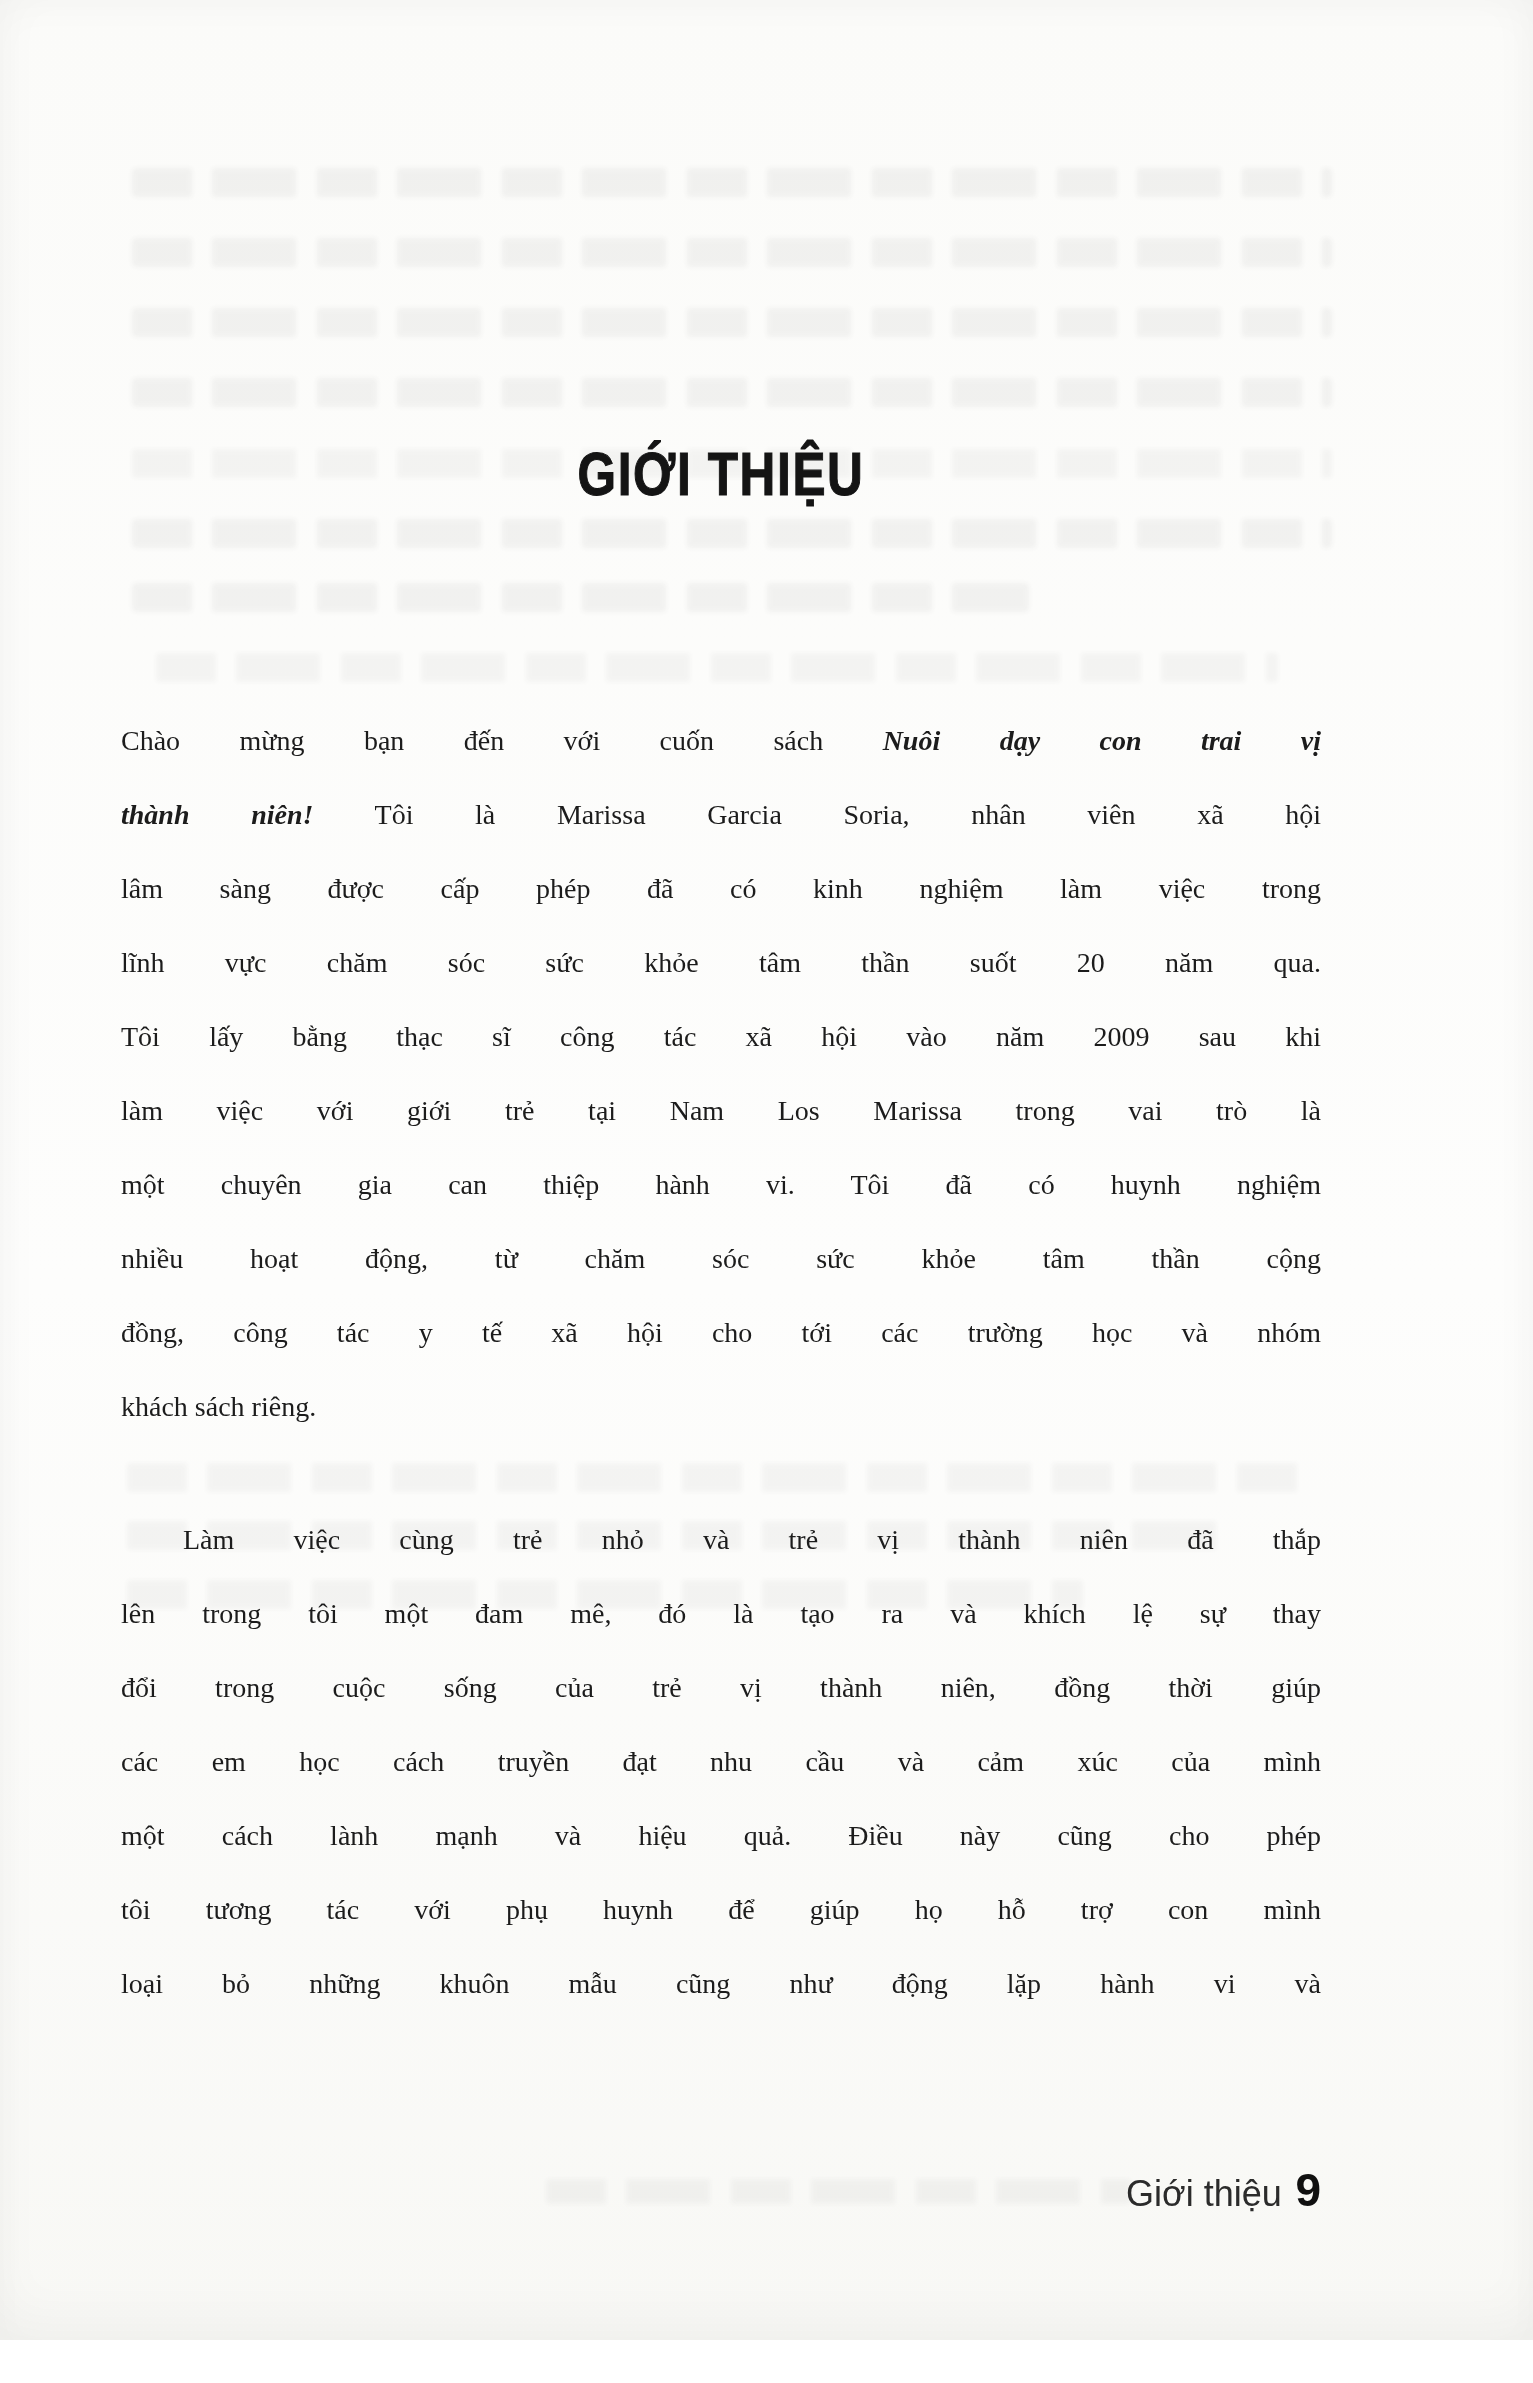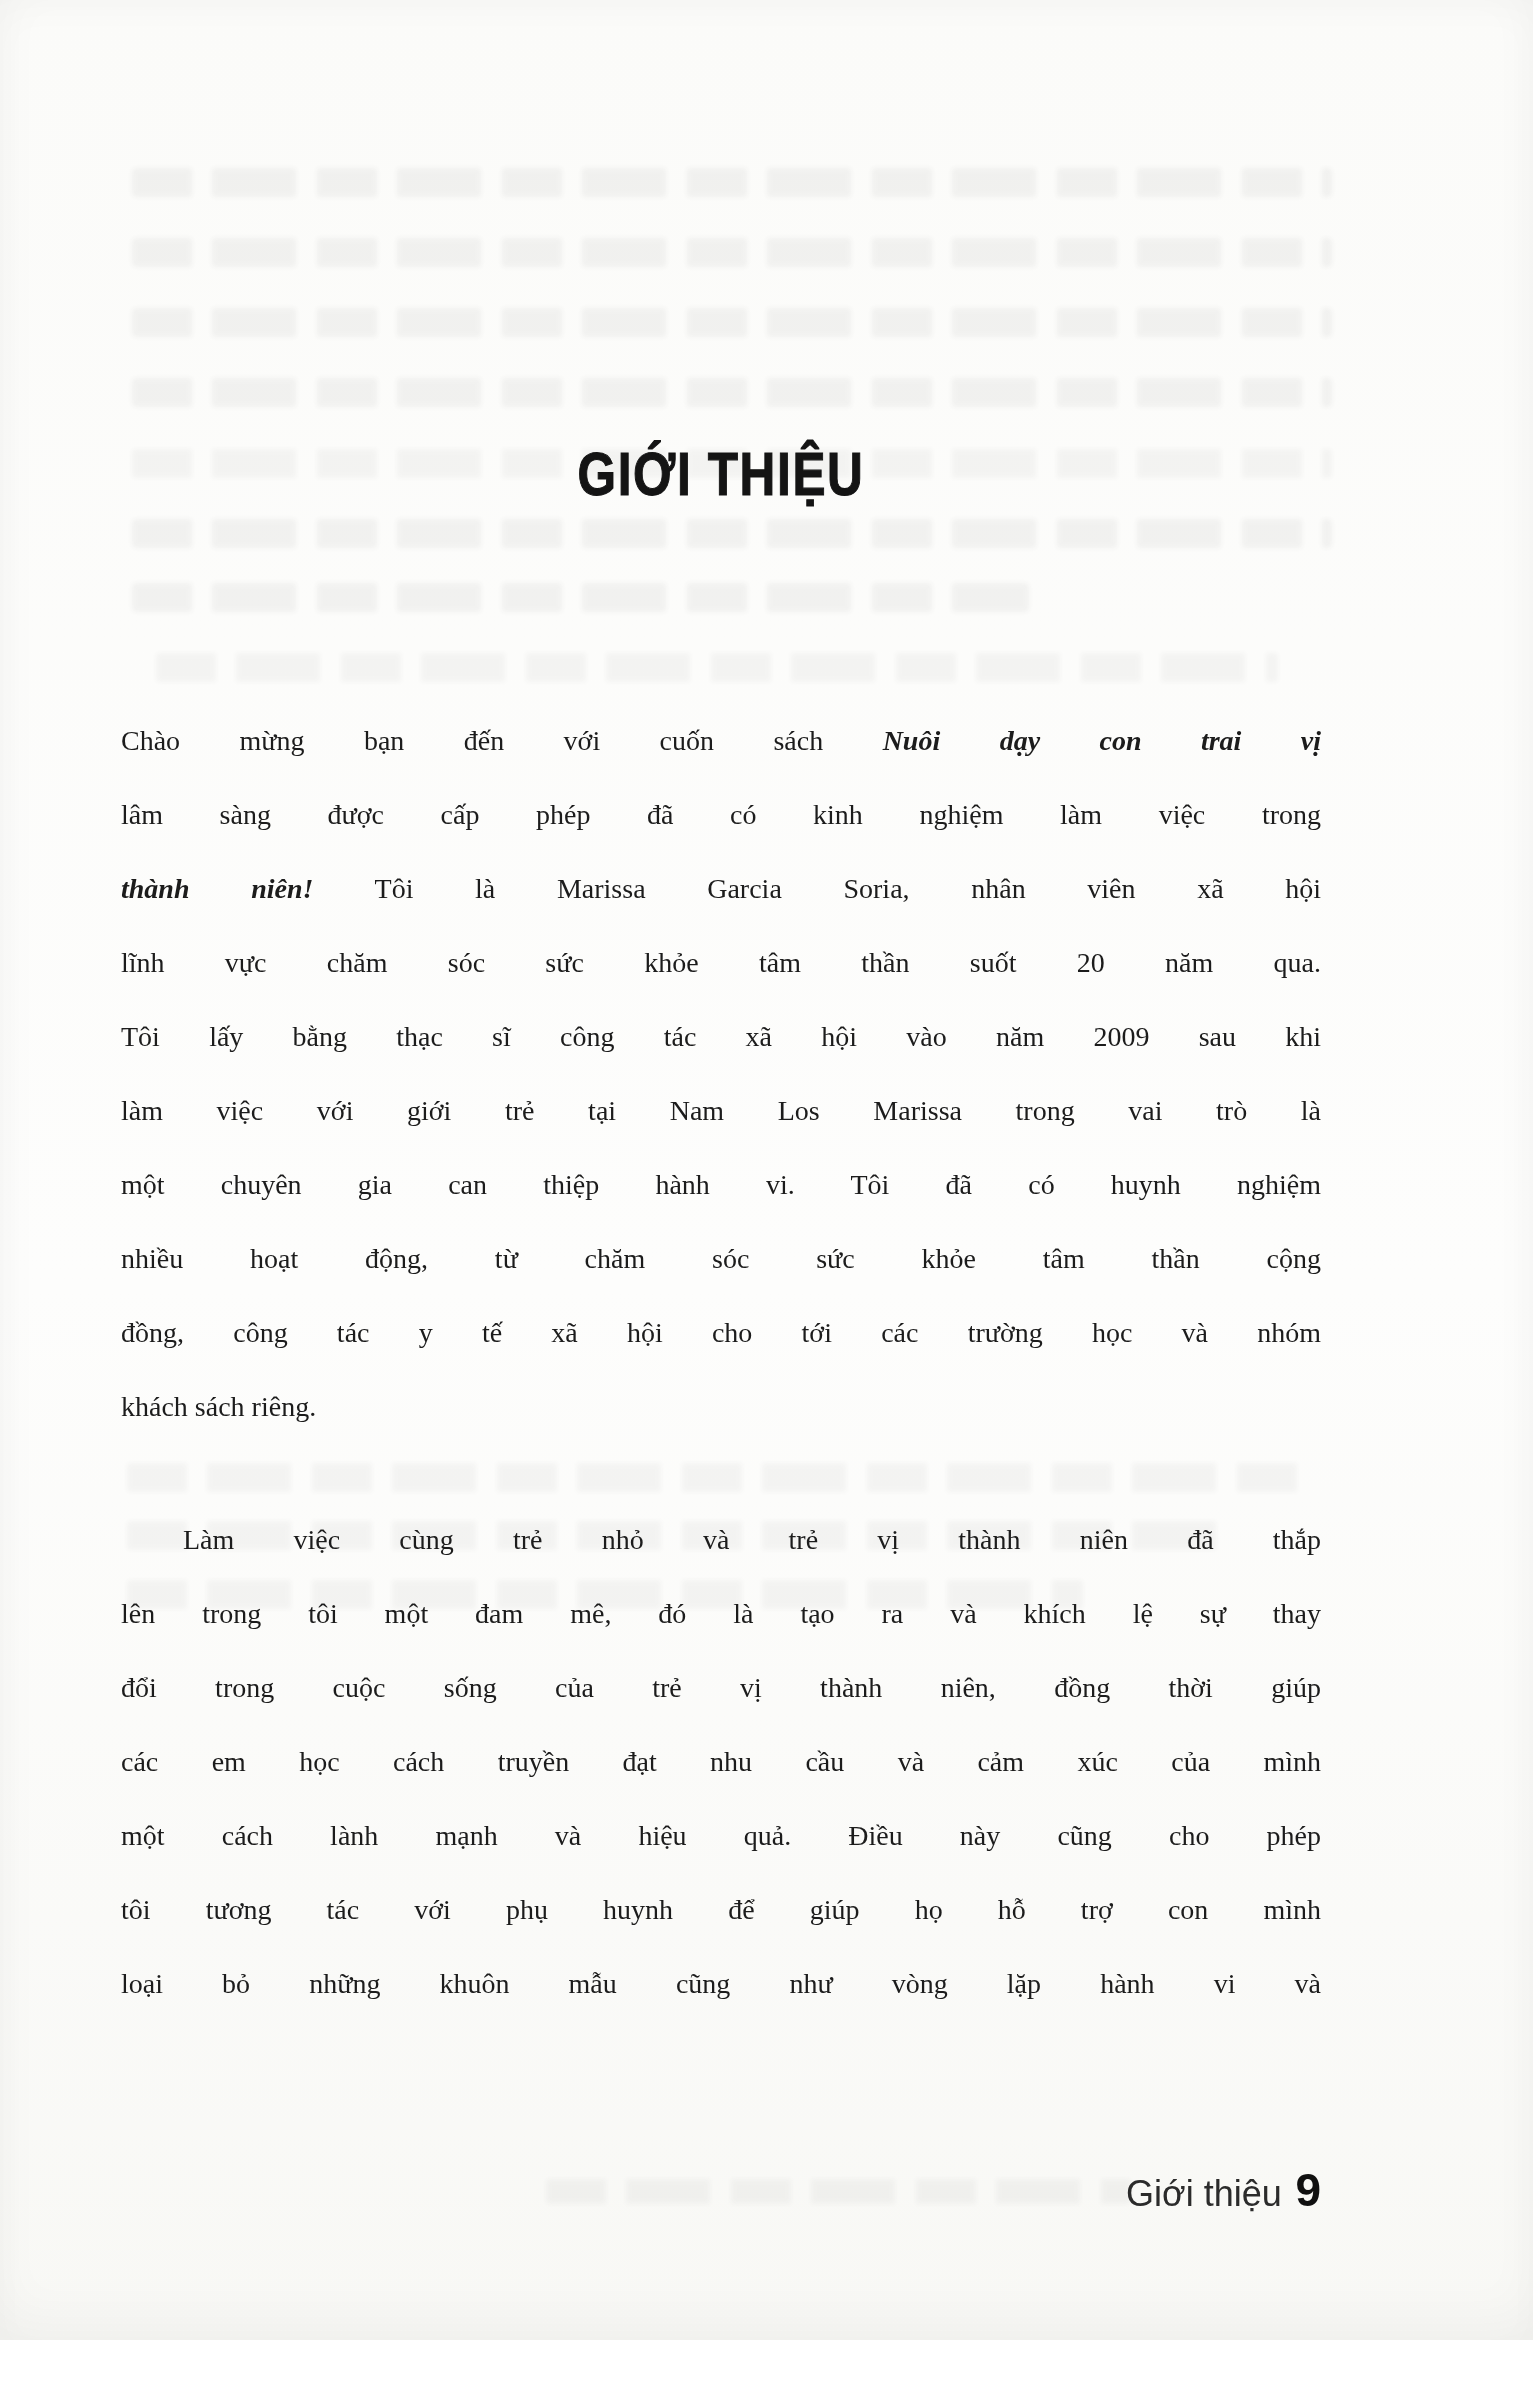--- a/index.html
+++ b/index.html
@@ -118,38 +118,38 @@
   <div class="ghost lighter" style="top:1521px; left:127px; width:1092px;"></div>
   <div class="ghost lighter" style="top:1580px; left:127px; width:956px;"></div>
 
   <div class="ghost lighter" style="top:2179px; left:546px; width:585px; height:25px;"></div>
 
   <h1 class="chapter-title">GIỚI THIỆU</h1>
 
   <div class="body-text">
       <div class="paragraph">
         <div class="text-line"><span>Chào mừng bạn đến với cuốn sách </span><span class="em">Nuôi dạy con trai vị</span></div>
+        <div class="text-line"><span class="em">thành niên!</span><span> Tôi là Marissa Garcia Soria, nhân viên xã hội</span></div>
         <div class="text-line"><span>lâm sàng được cấp phép đã có kinh nghiệm làm việc trong</span></div>
-        <div class="text-line"><span class="em">thành niên!</span><span> Tôi là Marissa Garcia Soria, nhân viên xã hội</span></div>
         <div class="text-line"><span>lĩnh vực chăm sóc sức khỏe tâm thần suốt 20 năm qua.</span></div>
         <div class="text-line"><span>Tôi lấy bằng thạc sĩ công tác xã hội vào năm 2009 sau khi</span></div>
         <div class="text-line"><span>làm việc với giới trẻ tại Nam Los Marissa trong vai trò là</span></div>
         <div class="text-line"><span>một chuyên gia can thiệp hành vi. Tôi đã có huynh nghiệm</span></div>
         <div class="text-line"><span>nhiều hoạt động, từ chăm sóc sức khỏe tâm thần cộng</span></div>
         <div class="text-line"><span>đồng, công tác y tế xã hội cho tới các trường học và nhóm</span></div>
         <div class="text-line no-justify-last"><span>khách sách riêng.</span></div>
       </div>
       <div class="paragraph">
         <div class="text-line indent"><span>Làm việc cùng trẻ nhỏ và trẻ vị thành niên đã thắp</span></div>
         <div class="text-line"><span>lên trong tôi một đam mê, đó là tạo ra và khích lệ sự thay</span></div>
         <div class="text-line"><span>đổi trong cuộc sống của trẻ vị thành niên, đồng thời giúp</span></div>
         <div class="text-line"><span>các em học cách truyền đạt nhu cầu và cảm xúc của mình</span></div>
         <div class="text-line"><span>một cách lành mạnh và hiệu quả. Điều này cũng cho phép</span></div>
         <div class="text-line"><span>tôi tương tác với phụ huynh để giúp họ hỗ trợ con mình</span></div>
-        <div class="text-line"><span>loại bỏ những khuôn mẫu cũng như vòng lặp hành vi và</span></div>
+        <div class="text-line"><span>loại bỏ những khuôn mẫu cũng như động lặp hành vi và</span></div>
       </div>
     </div>
 
   <div class="page-footer">
     <span class="footer-section-label">Giới thiệu</span>
     <span class="footer-page-number">9</span>
   </div>
 
 </div>
 

